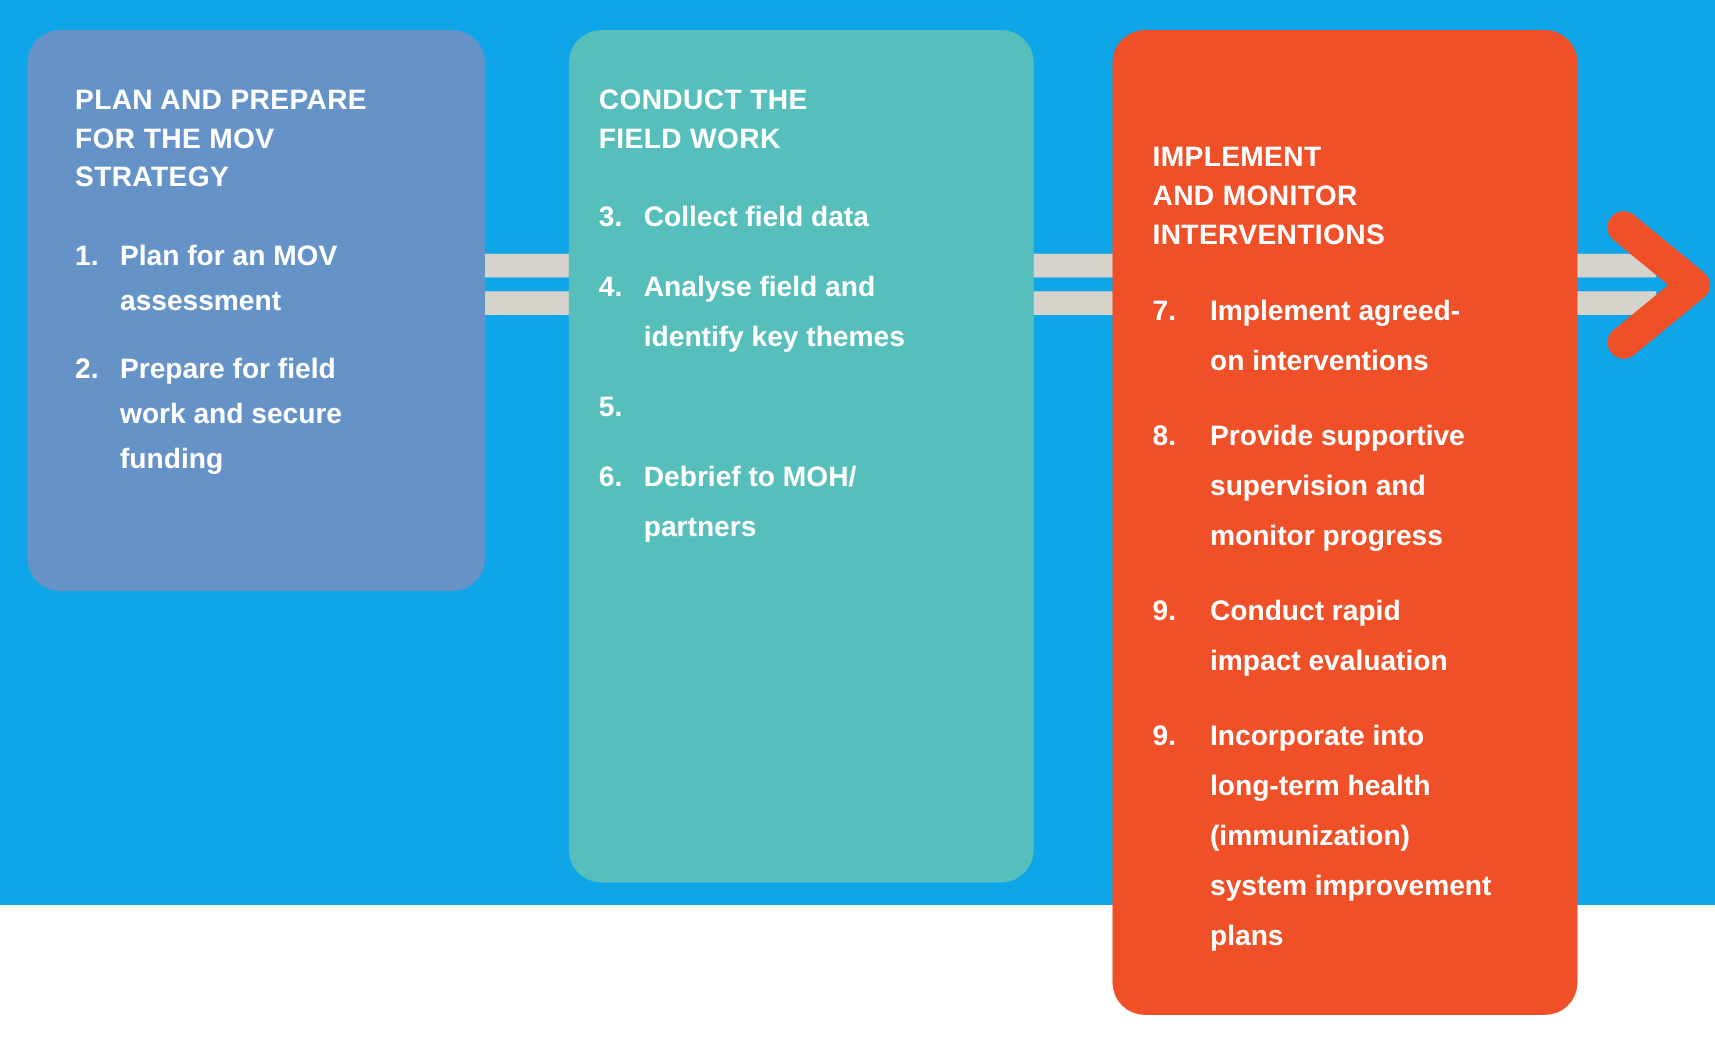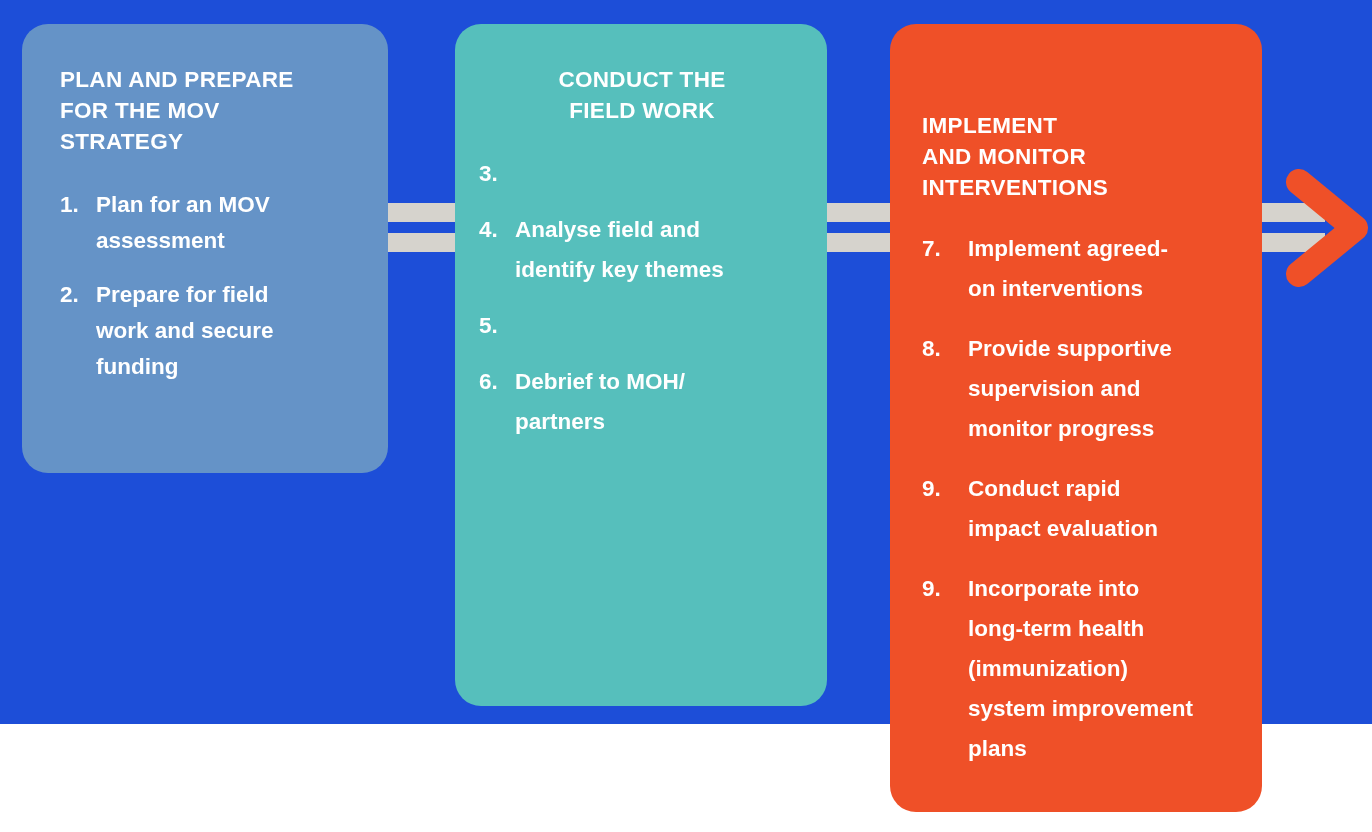--- a/index.html
+++ b/index.html
@@ -10,21 +10,21 @@
   body {
     width: 1372px;
     height: 832px;
     font-family: "Liberation Sans", sans-serif;
     overflow: hidden;
   }
   #canvas {
     position: relative;
     width: 1372px;
     height: 724px;
-    background: #1d4ed8;
+    background: #0ea5e9;
   }
 
   
   .connector {
     position: absolute;
     height: 19px;
     background: #d6d3cd;
   }
   .conn-a1 { left: 388px;  top: 203px; width: 80px;  }
   .conn-a2 { left: 388px;  top: 233px; width: 80px;  }
@@ -69,21 +69,21 @@
   }
 
   .stage-title {
     font-size: 22.5px;
     font-weight: bold;
     line-height: 31px;
     letter-spacing: 0.3px;
     white-space: pre-line;
     margin: 0 0 30px 0;
   }
-  .stage-teal .stage-title { margin-bottom: 28px; text-align: center; }
+  .stage-teal .stage-title { margin-bottom: 28px; }
   .stage-orange .stage-title { margin-bottom: 26px; margin-top: 46px; }
 
   .steps {
     list-style: none;
     margin: 0;
     padding: 0;
   }
   .step {
     display: flex;
     align-items: flex-start;
@@ -141,20 +141,21 @@
       </li>
     </ul>
   </div>
 
   <div class="stage stage-teal">
     <div class="stage-title">CONDUCT THE
 FIELD WORK</div>
     <ul class="steps">
       <li class="step">
         <span class="step-num">3.</span>
+        <span class="step-text">Collect field data</span>
       </li>
       <li class="step">
         <span class="step-num">4.</span>
         <span class="step-text">Analyse field and
 identify key themes</span>
       </li>
       <li class="step">
         <span class="step-num">5.</span>
       </li>
       <li class="step">

